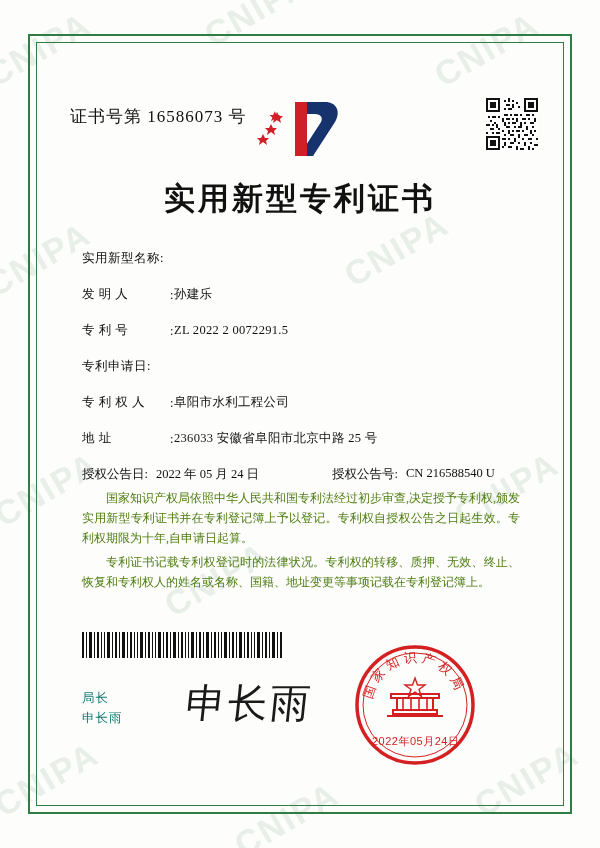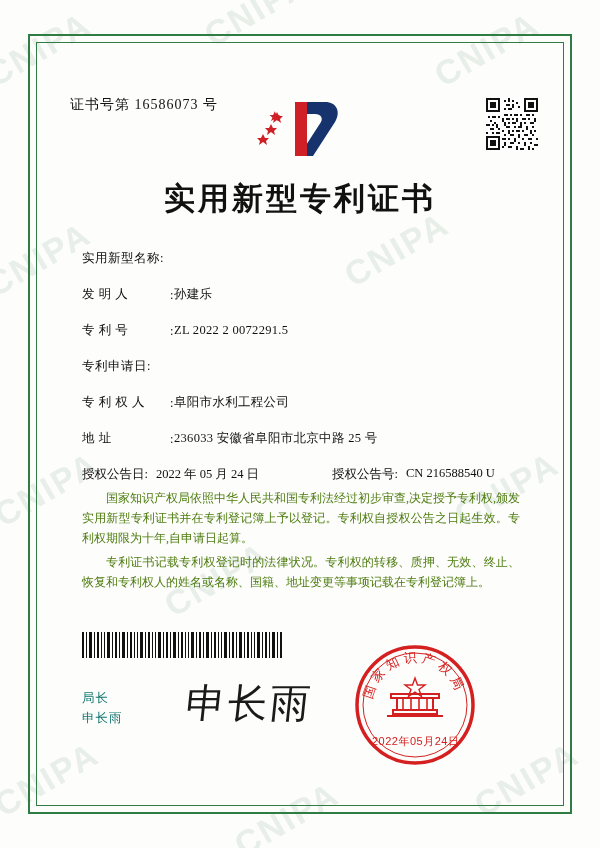--- a/index.html
+++ b/index.html
@@ -58,22 +58,22 @@
     border: 2px solid #2f7d43;
     box-sizing: border-box;
   }
   .c-tl { left: 28px; top: 34px; border-right: none; border-bottom: none; }
   .c-tr { left: 546px; top: 34px; border-left: none; border-bottom: none; }
   .c-bl { left: 28px; top: 788px; border-right: none; border-top: none; }
   .c-br { left: 546px; top: 788px; border-left: none; border-top: none; }
   .cert-no {
     position: absolute;
     left: 70px;
-    top: 96px;
-    font-size: 14px;
+    top: 105px;
+    font-size: 17px;
     color: #111;
     letter-spacing: 1px;
   }
   
   .logo {
     position: absolute;
     left: 255px;
     top: 98px;
     width: 90px;
     height: 62px;

